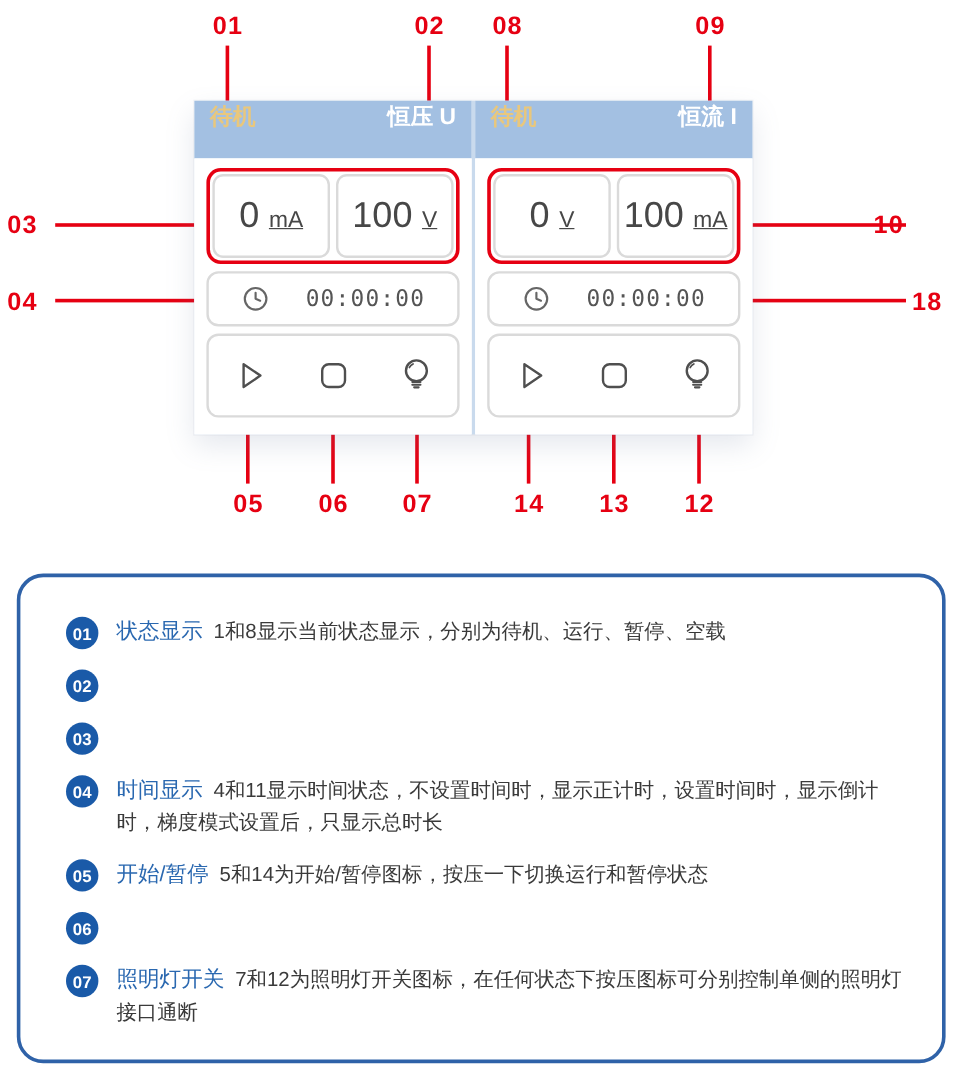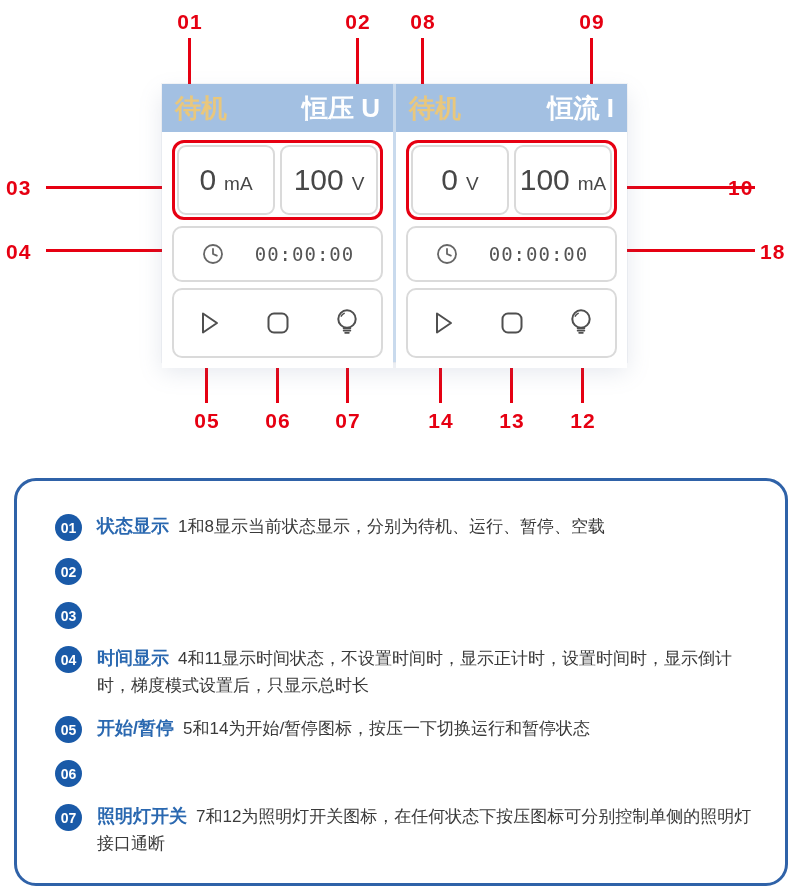--- a/index.html
+++ b/index.html
@@ -24,41 +24,41 @@
 
   
   .device {
     position:absolute; left:162px; top:84px; width:465px; height:278px;
     display:flex; gap:3px; background:#c9daed;
     box-shadow:0 0 0 1px rgba(90,110,140,.06), 0 10px 22px rgba(110,130,160,.18);
   }
   .panel { flex:1; display:flex; flex-direction:column; background:#fff; }
   .phead {
     height:48px; background:#a3c0e2; flex:0 0 48px;
-    display:flex; align-items:center; justify-content:space-between;
-    padding:0 13px; font-size:26px; font-weight:700;
+    display:flex; justify-content:space-between;
+    padding:0 13px; font-size:19px; font-weight:700;
   }
   .status { color:#e9c77c; }
   .mode   { color:#ffffff; }
   .pbody { flex:1; background:#fff; padding:8px 10px 10px; display:flex; flex-direction:column; gap:6px; }
 
   .vals { position:relative; height:80px; display:flex; gap:5px; padding:5px; }
   .red-outline {
     position:absolute; inset:0; border:3px solid #e60012; border-radius:12px;
     pointer-events:none;
   }
   .vcell {
     flex:1; background:#fff; border:2px solid #dadada; border-radius:9px;
     display:flex; align-items:center; justify-content:center; gap:8px;
   }
   .vnum  { font-size:30px; color:#474747; }
-  .vunit { font-size:19px; color:#474747; margin-top:7px; }
+  .vunit { font-size:19px; color:#474747; margin-top:7px;text-decoration:underline; }
 
   .trow {
-    height:56px; border:2px solid #dadada; border-radius:10px;
+    height:46px; border:2px solid #dadada; border-radius:10px;
     display:flex; align-items:center; justify-content:center; gap:30px;text-align:center;
   }
   .ttext { font-family:"DejaVu Sans Mono","Liberation Mono",monospace; font-size:19px; color:#555; letter-spacing:1px; }
 
   .brow {
     height:70px; border:2px solid #dadada; border-radius:10px;
     display:flex; align-items:center; justify-content:space-around;
   }
   .ibtn { background:none; border:none; padding:0; line-height:0; cursor:pointer; }
 
@@ -71,21 +71,21 @@
     padding:32px 28px 26px 38px; background:#fff;
   }
   .lrow { display:flex; align-items:flex-start; gap:15px; margin-bottom:16px; }
   .lrow:last-child { margin-bottom:0; }
   .badge {
     flex:0 0 27px; width:27px; height:27px; border-radius:50%;
     background:#1a5aa8; color:#fff; font-size:14px; font-weight:700;
     display:flex; align-items:center; justify-content:center; margin-top:1px;
   }
   .ltext { font-size:17px; line-height:27px; color:#3a3a3a; }
-  .llabel { color:#2a68b0; font-weight:700; margin-right:9px; font-size:18px; }
+  .llabel { color:#2a68b0; font-weight:400; margin-right:9px; font-size:18px; }
 </style>
 </head>
 <body>
 
 <div class="stage">
 
   <span class="co-num" style="left:170px;top:10px">01</span>
   <span class="co-num" style="left:338px;top:10px">02</span>
   <span class="co-num" style="left:403px;top:10px">08</span>
   <span class="co-num" style="left:572px;top:10px">09</span>

